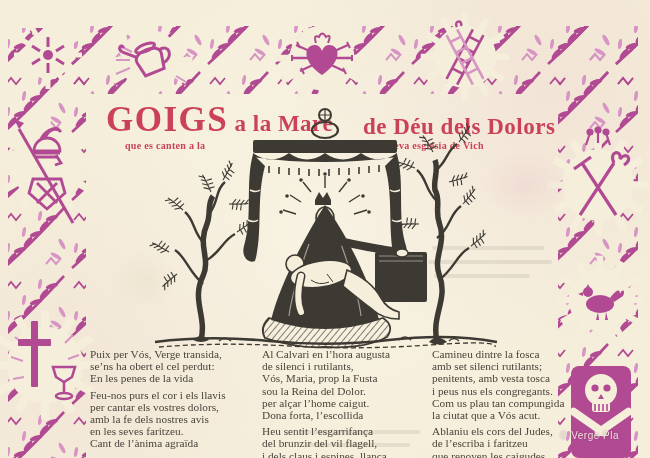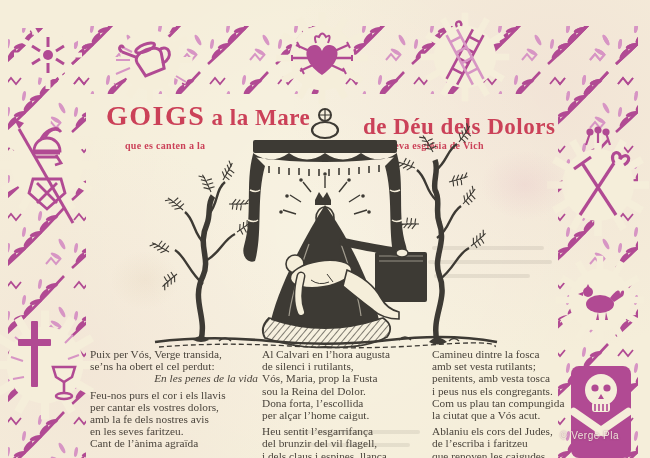--- a/index.html
+++ b/index.html
@@ -17,29 +17,29 @@
   svg .f-m{fill:var(--mag)}
   svg .s-l{stroke:var(--mag-l);fill:none}
   svg .f-l{fill:var(--mag-l)}
   svg .s-k{stroke:var(--ink);fill:none}
   svg .f-k{fill:var(--ink)}
   svg .f-p{fill:var(--paper)}
   svg .s-p{stroke:var(--paper);fill:none}
   .abs{position:absolute;}
   .title{color:var(--red);font-weight:bold;white-space:nowrap;letter-spacing:.5px;}
   #title-left{left:106px;top:100px;font-size:23px;}
-  #title-left .big{font-size:28px;letter-spacing:1.5px;}
+  #title-left .big{font-size:35px;letter-spacing:1.5px;}
   #title-right{left:363px;top:114px;font-size:23px;}
   .subtitle{color:var(--red);font-weight:bold;font-size:10px;white-space:nowrap;letter-spacing:.3px;}
   #subtitle-left{left:125px;top:140px;}
   #subtitle-right{left:390px;top:140px;}
   .col{position:absolute;top:348px;width:168px;color:var(--txt);font-size:11.3px;line-height:12.2px;white-space:nowrap;}
   #col-1{left:90px;} #col-2{left:262px;} #col-3{left:432px;}
   .stanza{margin-bottom:4px;}
-  .vline.it{font-style:italic;text-align:right;}
+  .vline.it{}
   .ghost{position:absolute;background:rgba(130,120,104,.14);filter:blur(.6px);border-radius:2px;height:4px;}
   .stain{position:absolute;border-radius:50%;pointer-events:none;}
   #credit{left:560px;top:430px;font-family:"Liberation Sans",sans-serif;font-size:10px;
           color:rgba(246,240,226,.92);text-shadow:0 0 2px rgba(120,40,90,.6);letter-spacing:.5px;white-space:nowrap;}
 </style>
 </head>
 <body>
 
 <div id="page">
 
@@ -308,33 +308,33 @@
         <div class="vline">en les seves faritzeu.</div>
         <div class="vline">Cant de l’ànima agraïda</div>
       </div>
     </div>
   <div id="col-2" class="col">
       <div class="stanza">
         <div class="vline">Al Calvari en l’hora augusta</div>
         <div class="vline">de silenci i rutilants,</div>
         <div class="vline">Vós, Maria, prop la Fusta</div>
         <div class="vline">sou la Reina del Dolor.</div>
+        <div class="vline">per alçar l’home caigut.</div>
         <div class="vline">Dona forta, l’escollida</div>
-        <div class="vline">per alçar l’home caigut.</div>
       </div>
       <div class="stanza">
         <div class="vline">Heu sentit l’esgarrifança</div>
         <div class="vline">del brunzir del vil flagell,</div>
         <div class="vline">i dels claus i espines, llança</div>
       </div>
     </div>
   <div id="col-3" class="col">
       <div class="stanza">
         <div class="vline">Camineu dintre la fosca</div>
-        <div class="vline">amb set vesta rutilants;</div>
+        <div class="vline">amb set silenci rutilants;</div>
         <div class="vline">penitents, amb vesta tosca</div>
         <div class="vline">i peus nus els congregants.</div>
         <div class="vline">Com us plau tan compungida</div>
         <div class="vline">la ciutat que a Vós acut.</div>
       </div>
       <div class="stanza">
         <div class="vline">Ablaniu els cors del Judes,</div>
         <div class="vline">de l’escriba i faritzeu</div>
         <div class="vline">que renoven les caigudes</div>
       </div>

